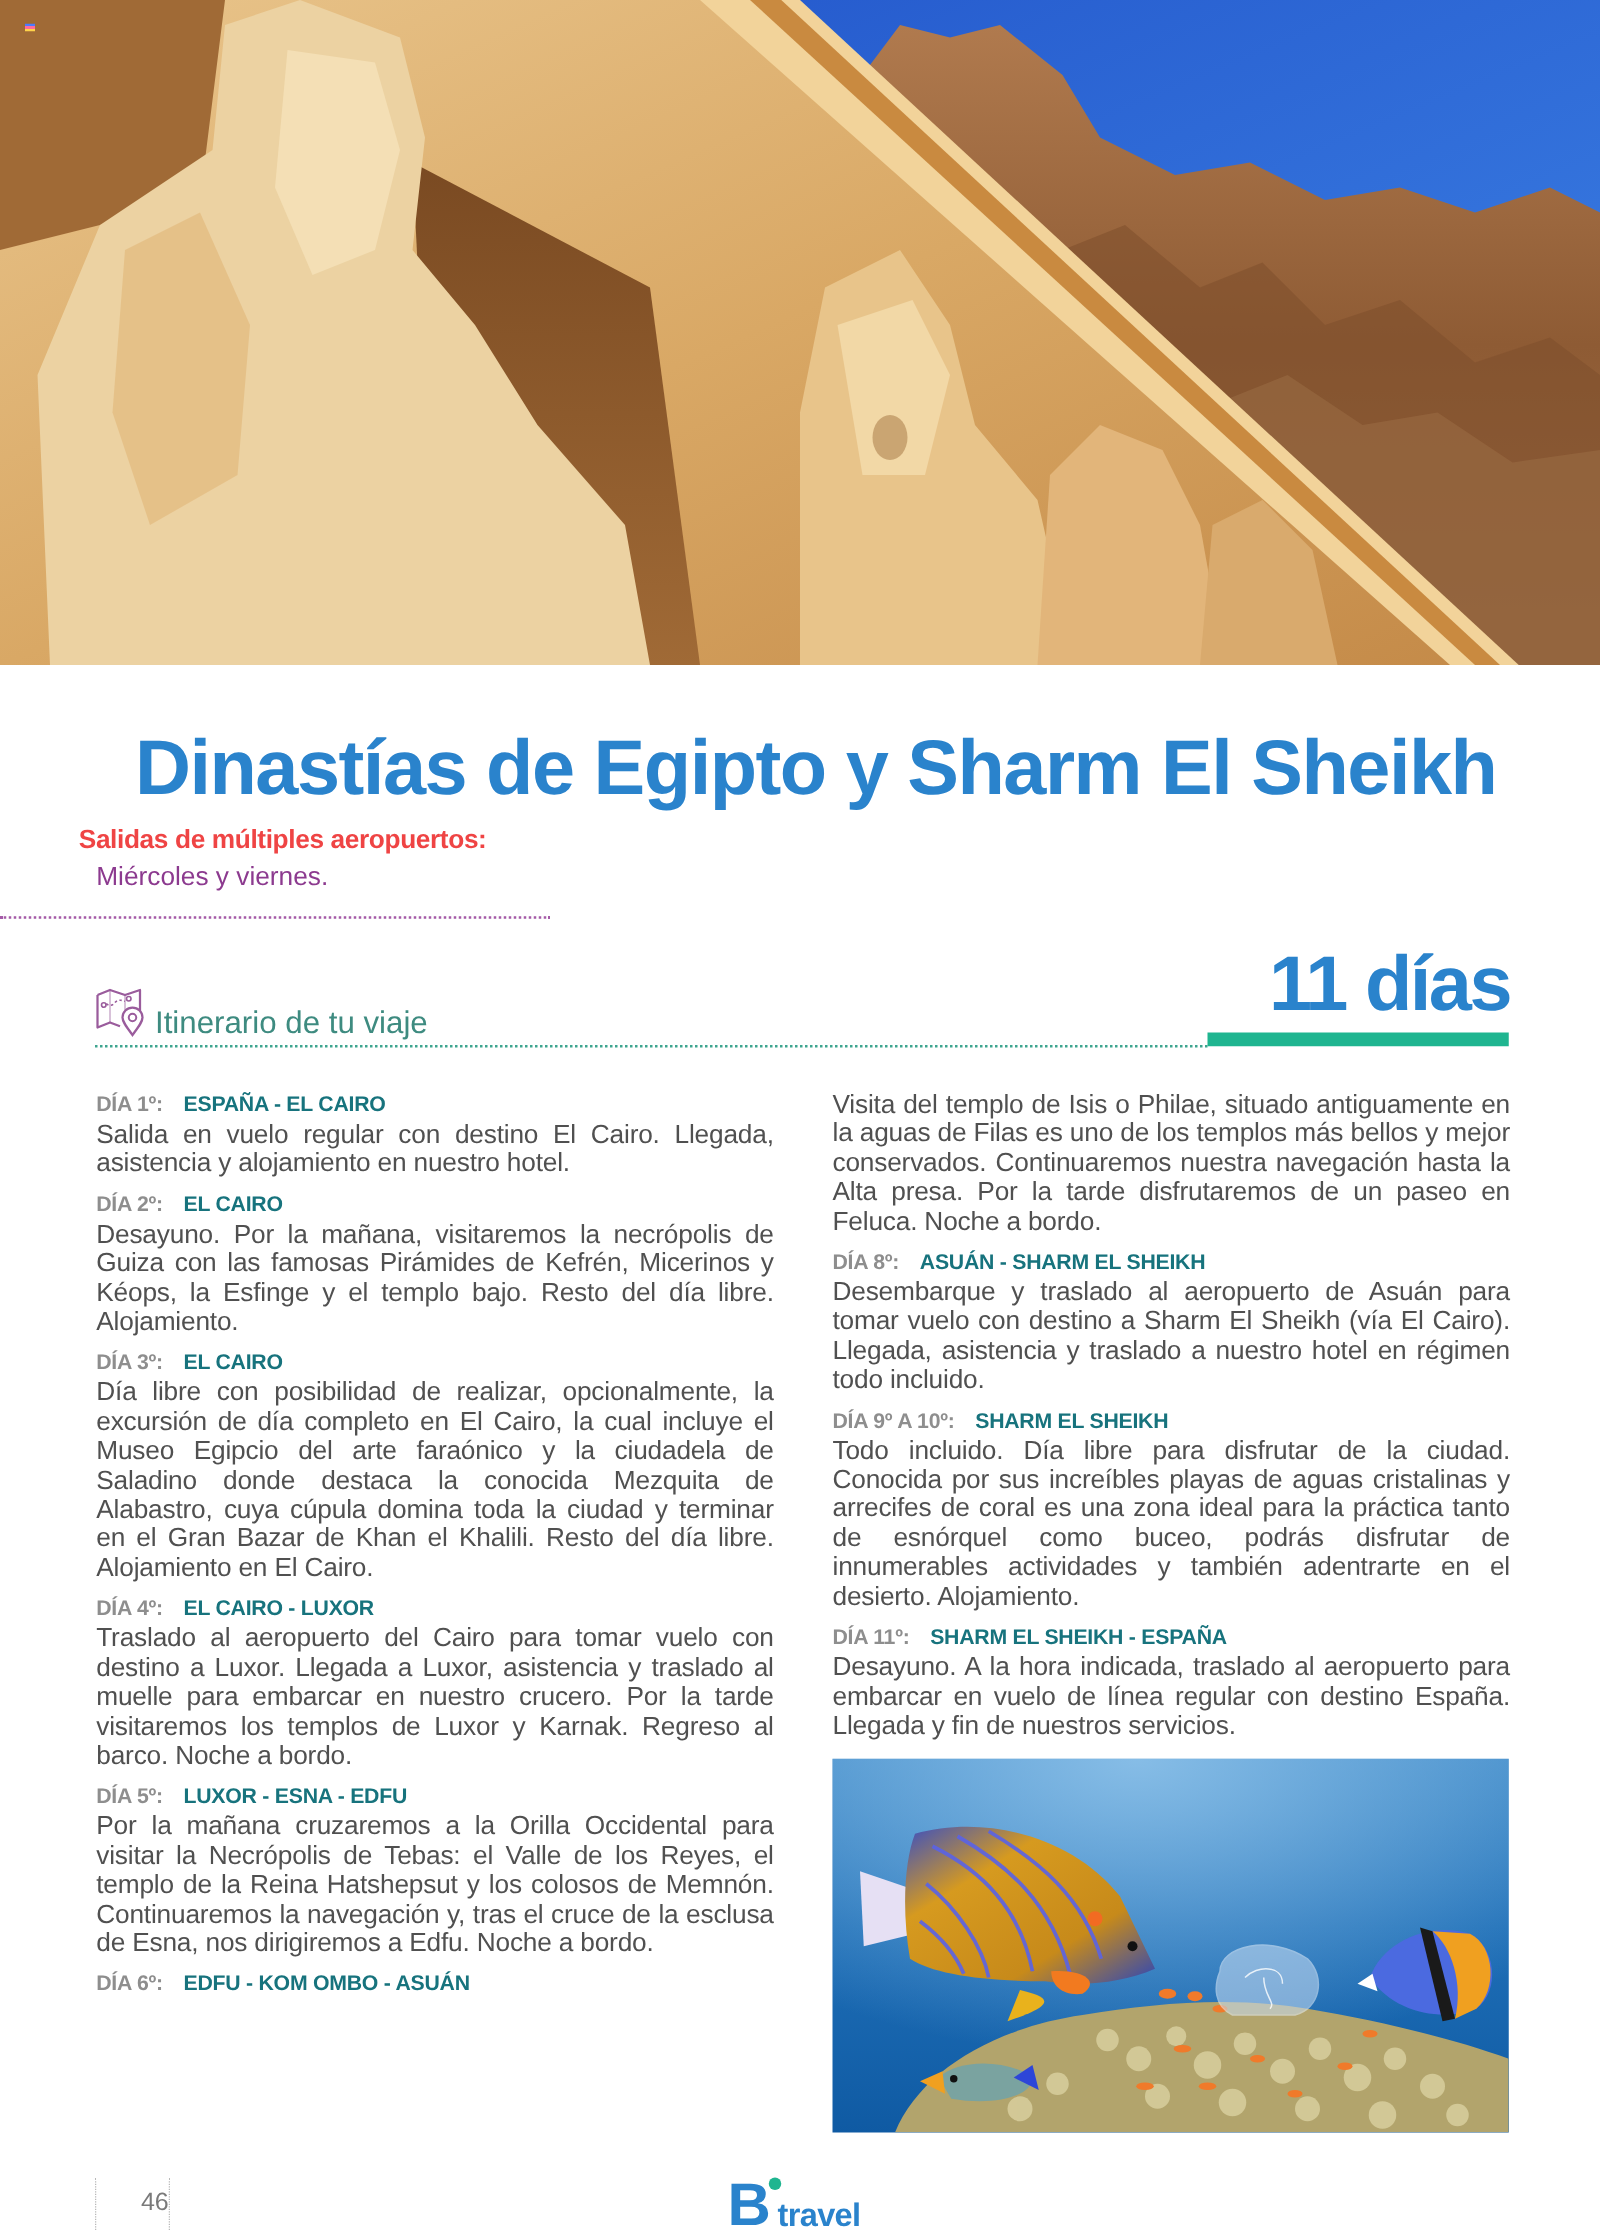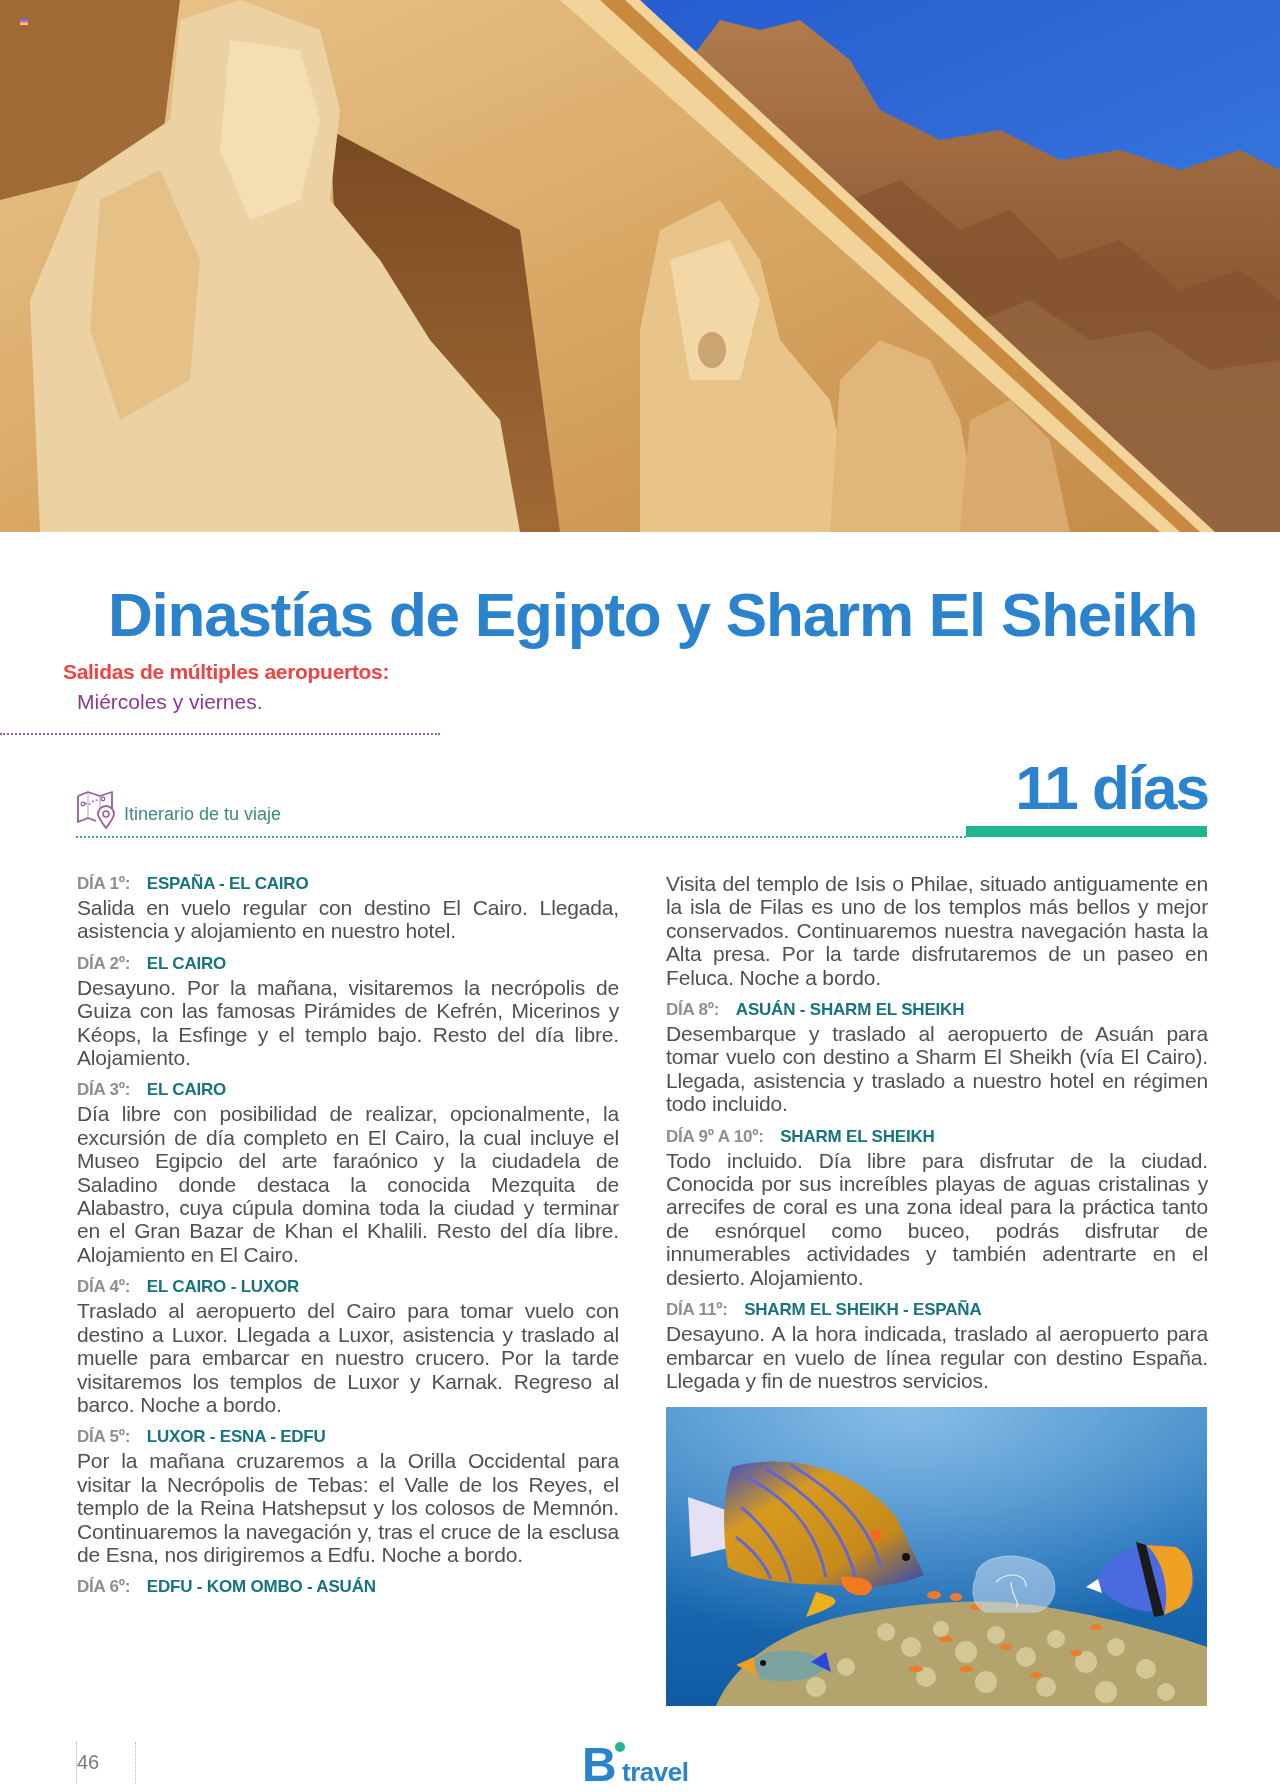--- a/index.html
+++ b/index.html
@@ -30,21 +30,21 @@
     position: absolute; left: 77px; top: 690px; font-size: 21px; color: #8c3a8f;
   }
   .dotted-purple {
     position: absolute; left: 0; top: 733px; width: 440px; height: 0;
     border-top: 2px dotted #a45aa7;
   }
 
   
   .itin-icon { position: absolute; left: 76px; top: 790px; width: 42px; height: 40px; }
   .itin-label {
-    position: absolute; left: 124px; top: 804px; font-size: 18px; color: #3e8b80; text-align: right;
+    position: absolute; left: 124px; top: 804px; font-size: 25px; color: #3e8b80; text-align: right;
   }
   .dotted-teal {
     position: absolute; left: 76px; top: 836px; width: 890px; height: 0;
     border-top: 2px dotted #3ea590;
   }
   .days-count {
     position: absolute; right: 72px; top: 752px; font-size: 62px; font-weight: 700;
     color: #2a83cc; letter-spacing: -2px; line-height: 72px;
   }
   .days-bar {
@@ -70,21 +70,21 @@
     background: linear-gradient(180deg, #3a86c6 0%, #1f6fb7 45%, #0f5aa3 100%);
   }
   .sea-photo svg { width: 541px; height: 299px; display: block; }
 
   
   .page-number-box {
     position: absolute; left: 76px; top: 1742px; width: 60px; height: 42px;
     border-left: 1px dotted #b8b8b8; border-right: 1px dotted #b8b8b8;
   }
   .page-number {
-    position: absolute; left: 0; right: 0; top: 9px; text-align: left; font-size: 20px; color: #7a7a7a;
+    position: absolute; left: 0; right: 0; top: 9px; text-align: right; font-size: 20px; color: #7a7a7a;
   }
   .logo { position: absolute; left: 582px; top: 1738px; width: 120px; height: 50px; }
   .logo-b { position: absolute; left: 0; top: 4px; font-size: 48px; font-weight: 700; color: #2a83cc; line-height: 46px; letter-spacing: -2px; }
   .logo-dot { position: absolute; left: 33px; top: 4px; width: 10px; height: 10px; border-radius: 50%; background: #1fb590; }
   .logo-text { position: absolute; left: 40px; top: 19px; font-size: 26px; font-weight: 700; color: #2a83cc; letter-spacing: -0.5px; }
 </style>
 </head>
 <body>
 
 <div class="hero">
@@ -177,21 +177,21 @@
     <div class="day-head"><span class="day-num">DÍA 5º: </span><span class="day-route">LUXOR - ESNA - EDFU</span></div>
     <p class="day-text">Por la mañana cruzaremos a la Orilla Occidental para visitar la Necrópolis de Tebas: el Valle de los Reyes, el templo de la Reina Hatshepsut y los colosos de Memnón. Continuaremos la navegación y, tras el cruce de la esclusa de Esna, nos dirigiremos a Edfu. Noche a bordo.</p>
   </div>
   <div class="day">
     <div class="day-head"><span class="day-num">DÍA 6º: </span><span class="day-route">EDFU - KOM OMBO - ASUÁN</span></div>
   </div>
 </div>
 
 <div class="col right">
   <div class="day">
-    <p class="day-text">Visita del templo de Isis o Philae, situado antiguamente en la isla de Filas es uno de los templos más bellos y mejor conservados. Continuaremos nuestra navegación hasta la Alta presa. Por la tarde disfrutaremos de un paseo en Feluca. Noche a bordo.</p>
+    <p class="day-text">Visita del templo de Isis o Philae, situado antiguamente en la aguas de Filas es uno de los templos más bellos y mejor conservados. Continuaremos nuestra navegación hasta la Alta presa. Por la tarde disfrutaremos de un paseo en Feluca. Noche a bordo.</p>
   </div>
   <div class="day">
     <div class="day-head"><span class="day-num">DÍA 8º: </span><span class="day-route">ASUÁN - SHARM EL SHEIKH</span></div>
     <p class="day-text">Desembarque y traslado al aeropuerto de Asuán para tomar vuelo con destino a Sharm El Sheikh (vía El Cairo). Llegada, asistencia y traslado a nuestro hotel en régimen todo incluido.</p>
   </div>
   <div class="day">
     <div class="day-head"><span class="day-num">DÍA 9º A 10º: </span><span class="day-route">SHARM EL SHEIKH</span></div>
     <p class="day-text">Todo incluido. Día libre para disfrutar de la ciudad. Conocida por sus increíbles playas de aguas cristalinas y arrecifes de coral es una zona ideal para la práctica tanto de esnórquel como buceo, podrás disfrutar de innumerables actividades y también adentrarte en el desierto. Alojamiento.</p>
   </div>
   <div class="day">

